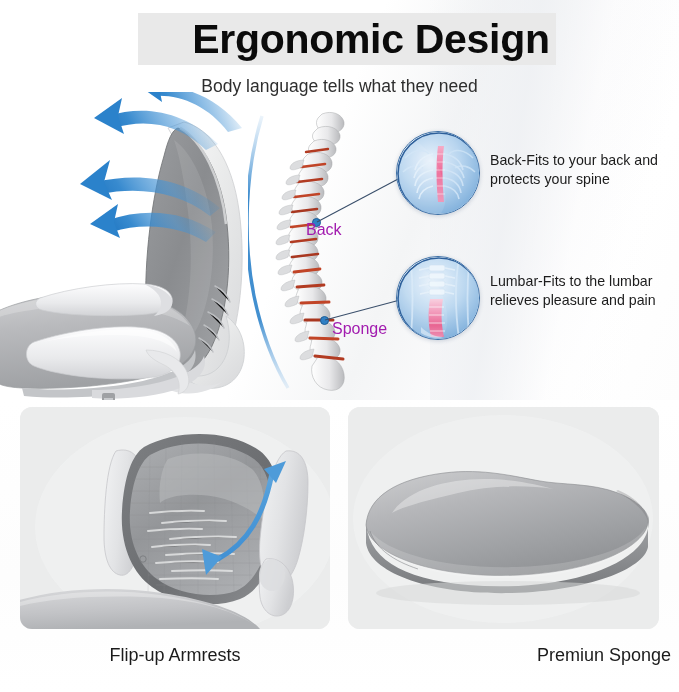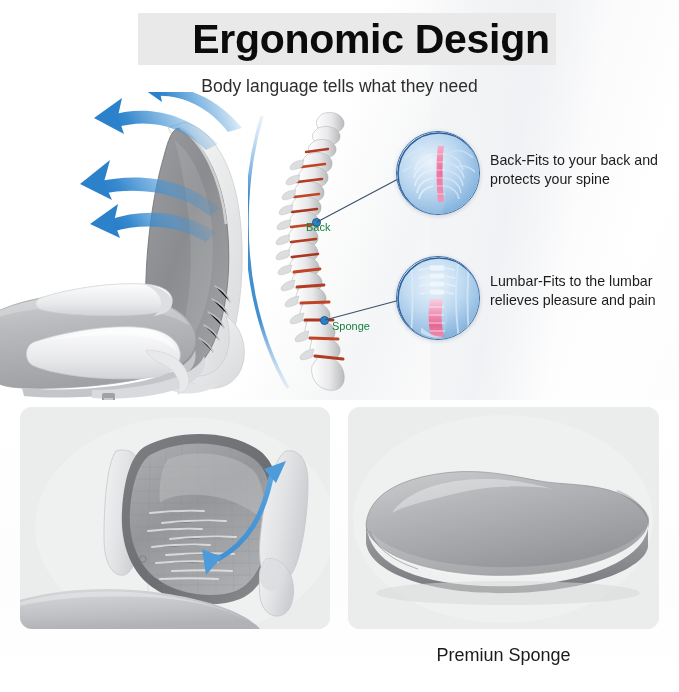--- a/index.html
+++ b/index.html
@@ -52,21 +52,21 @@
   .spine-wrap { position:absolute; left:248px; top:108px; width:120px; height:285px; }
 
   .spine-dot {
     position:absolute; width:9px; height:9px; border-radius:50%;
     background:#2f7fc4; border:1px solid #1d5e96;
   }
   .dot-back   { left:312px; top:218px; }
   .dot-lumbar { left:320px; top:316px; }
 
   .lbl {
-    position:absolute; font-size:11px; color:#15803d; white-space:nowrap;
+    position:absolute; font-size:16px; color:#a21caf; white-space:nowrap;
   }
   .lbl-back   { left:306px; top:221px; }
   .lbl-lumbar { left:332px; top:320px; }
 
   
   .connector { position:absolute; left:0; top:0; width:679px; height:400px; pointer-events:none; }
 
   
   .callout-circle {
     position:absolute; width:84px; height:84px; border-radius:50%;
@@ -89,21 +89,21 @@
     border-radius:12px; overflow:hidden;
   }
   .panel-left  { left:20px;  width:310px; }
   .panel-right { left:348px; width:311px; }
 
   .panel-caption {
     position:absolute; top:645px; font-size:18px; color:#1b1b1b;
     text-align:center;
   }
   .cap-left  { left:20px;  width:310px; }
-  .cap-right { left:348px; width:311px; }
+  .cap-right { left:360px; width:311px;text-align:right; }
 
   .bottom-bg {
     position:absolute; left:0; top:400px; width:679px; height:292px;
     background:linear-gradient(180deg,#ffffff 0%,#fdfdfd 60%,#ffffff 100%);
     z-index:-1;
   }
   svg { display:block; }
 </style>
 </head>
 <body>
@@ -592,15 +592,16 @@
                C178,78 142,78 110,86 C76,94 54,100 44,106 Z" fill="#ffffff" opacity=".35"></path>
 
       <path d="M22,124 C28,142 46,154 70,162" fill="none" stroke="#7e8083" stroke-width="1" opacity=".55"></path>
 
       <path d="M268,84 C282,92 296,102 300,114 C298,100 286,90 270,83 Z" fill="#6f7174" opacity=".3"></path>
 
       <ellipse cx="160" cy="186" rx="132" ry="12" fill="#d7d8d9" opacity=".55"></ellipse>
     </svg>
   </div>
 
+  <div class="panel-caption cap-left">Flip-up Armrests</div>
   <div class="panel-caption cap-right">Premiun Sponge</div>
 
 </div>
 
 </body></html>

